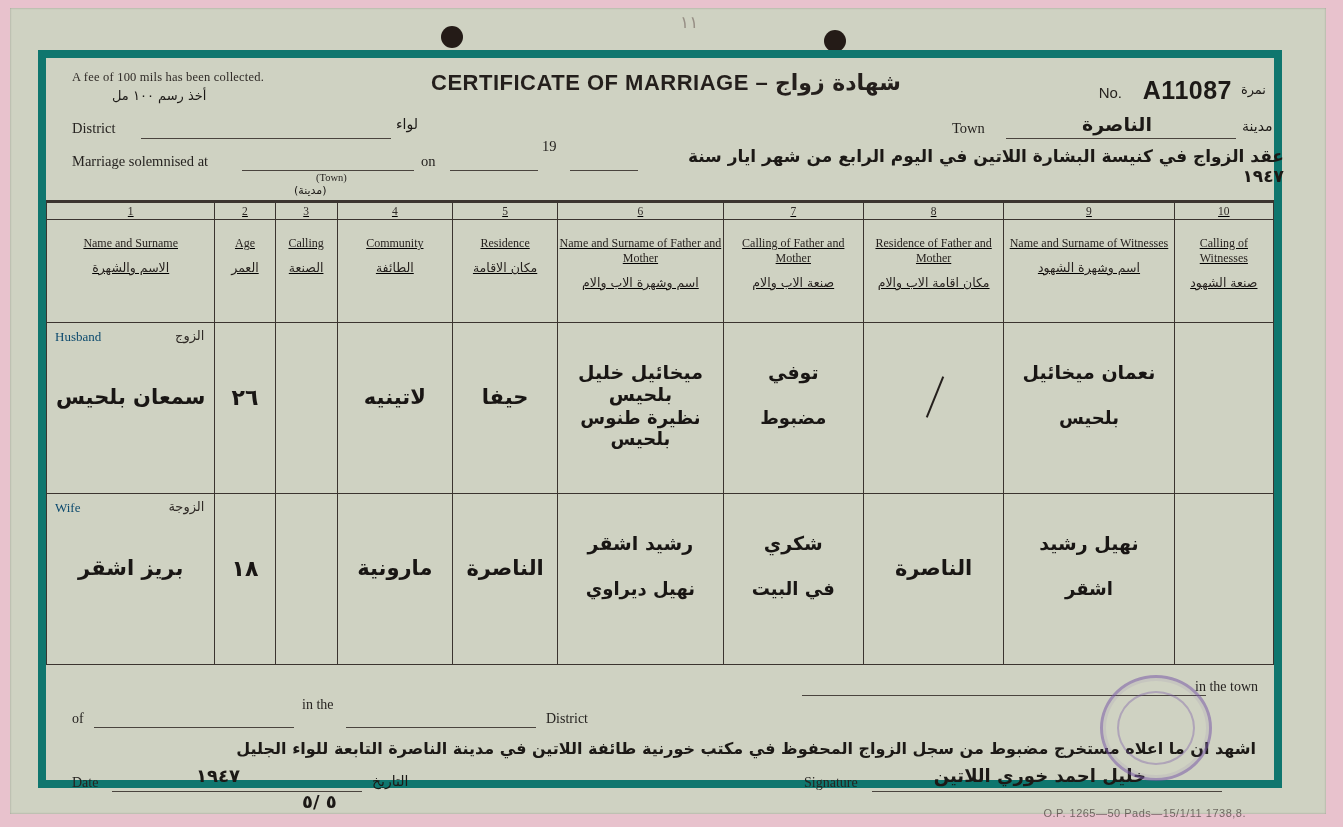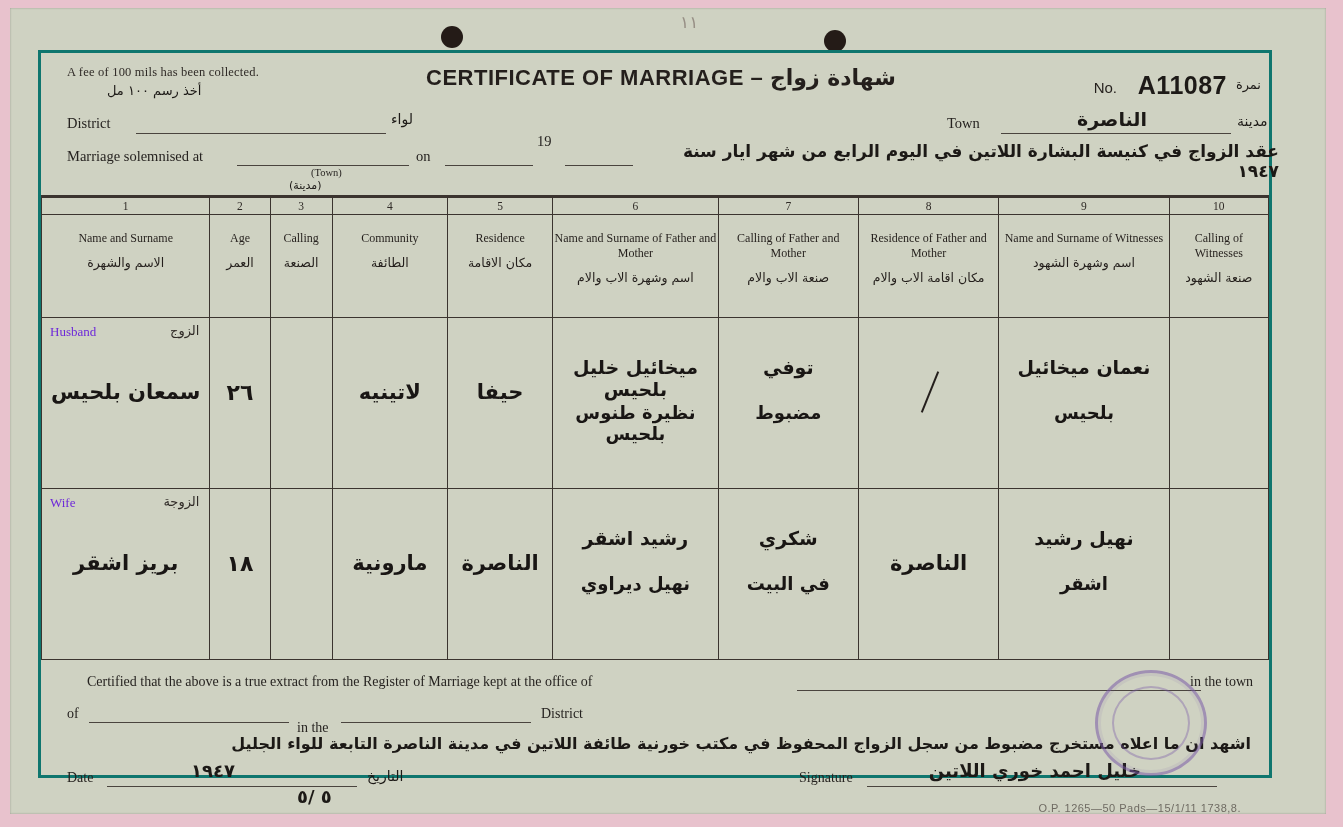--- a/index.html
+++ b/index.html
@@ -69,22 +69,23 @@
     opacity: .55;
   }
 
   
   #form {
     position: absolute;
     left: 38px;
     top: 50px;
     width: 1228px;
     height: 722px;
-    border: 3px solid #0f766e;
+    border: 8px solid #0f766e;
     background: transparent;
+    text-decoration: underline;
   }
 
   .hdr {
     position: relative;
     height: 142px;
     border-bottom: 2px solid #3b342f;
   }
   .fee {
     position: absolute;
     left: 26px; top: 12px;
@@ -194,21 +195,21 @@
     direction: rtl;
   }
   .datarow td {
     height: 170px;
     position: relative;
   }
   .rowlabel-en {
     position: absolute;
     left: 8px; top: 6px;
     font-size: 13px;
-    color: #6d28d9;
+    color: #0c4a6e;
   }
   .rowlabel-ar {
     position: absolute;
     right: 10px; top: 5px;
     font-size: 13px;
     color: #2f2a26;
     font-family: "DejaVu Sans", sans-serif;
     direction: rtl;
   }
   .cellhw {
@@ -478,27 +479,26 @@
           <span class="cellhw hw2b">اشقر</span>
         </td>
         <td>
           <span class="cellhw hw1"></span>
         </td>
       </tr>
     </tbody>
       </table>
 
     <div class="footer">
-      <div class="f-line" style="left:46px; top:14px;">Certified that the above is a true extract from the Register of Marriage kept at the office of</div>
       <div class="dots" style="left:756px; top:30px; width:404px;"></div>
       <div class="f-line" style="right:16px; top:14px;">in the town</div>
 
       <div class="f-line" style="left:26px; top:46px;">of</div>
       <div class="dots" style="left:48px; top:62px; width:200px;"></div>
-      <div class="f-line" style="left:256px; top:60px;">in the</div>
+      <div class="f-line" style="left:256px; top:32px;">in the</div>
       <div class="dots" style="left:300px; top:62px; width:190px;"></div>
       <div class="f-line" style="left:500px; top:46px;">District</div>
 
       <div class="ar-note" style="left:10px; top:74px; width:1200px; text-align:right; font-size:16px;">اشهد ان ما اعلاه مستخرج مضبوط من سجل الزواج المحفوظ في مكتب خورنية طائفة اللاتين في مدينة الناصرة التابعة للواء الجليل</div>
 
       <div class="f-line" style="left:26px; top:110px;">Date</div>
       <div class="dots" style="left:66px; top:126px; width:250px;"></div>
       <div class="ar-note" style="left:150px; top:100px; font-size:18px;">١٩٤٧</div>
       <div class="ar-note" style="left:256px; top:104px; font-size:18px;margin-top:22px;">٥ /٥</div>
       <div class="ar-note" style="left:326px; top:108px; font-size:14px; font-weight:normal;">التاريخ</div>

